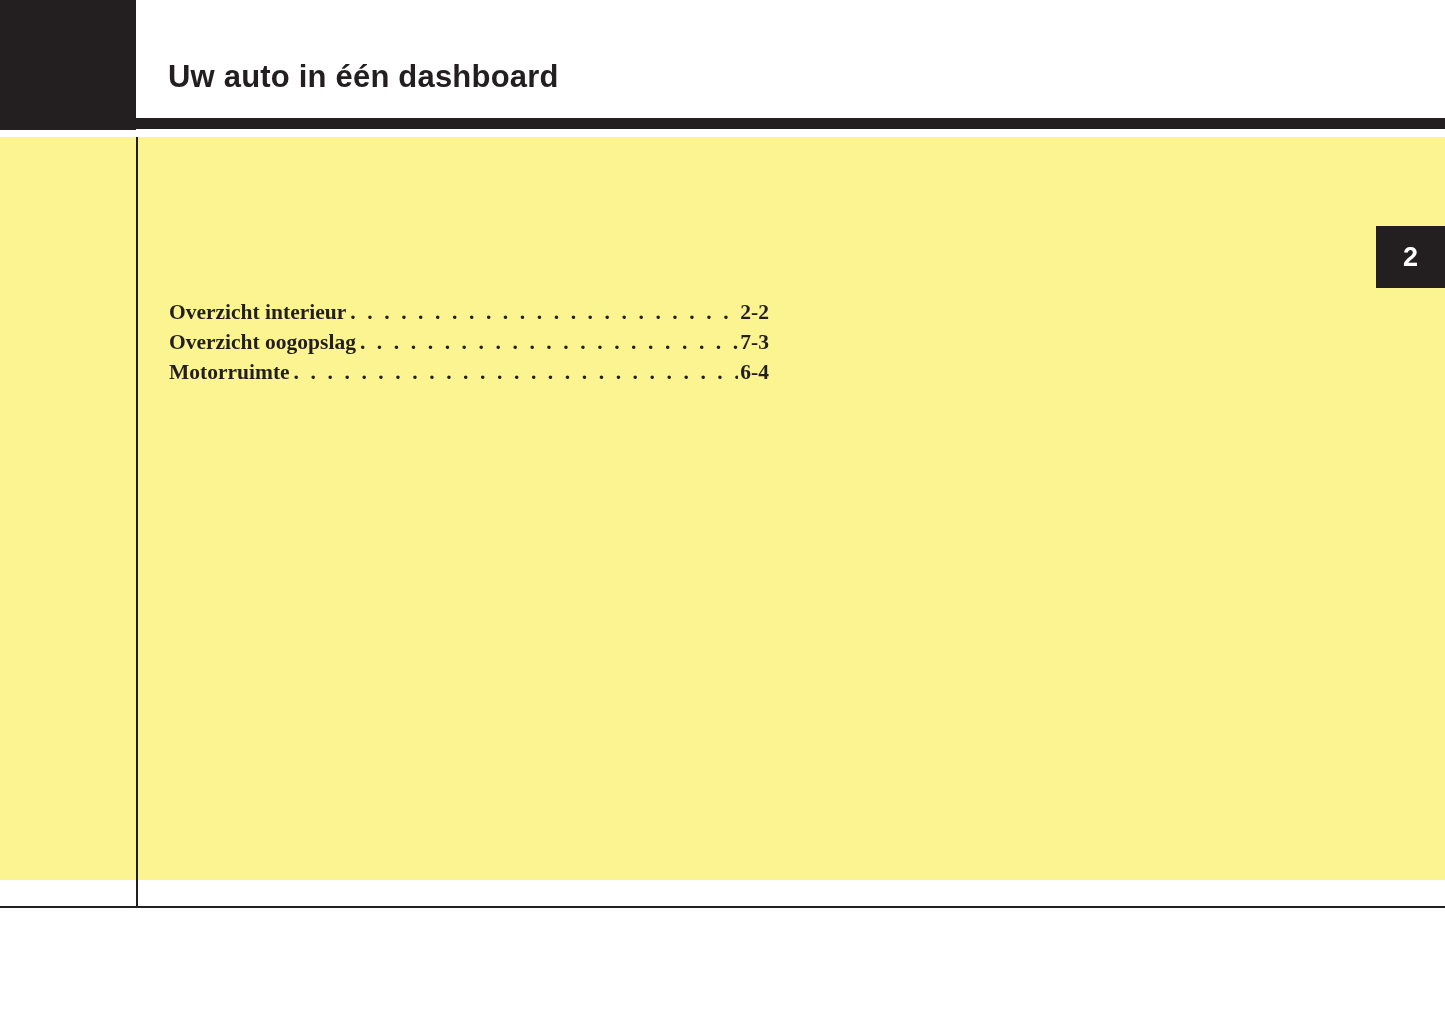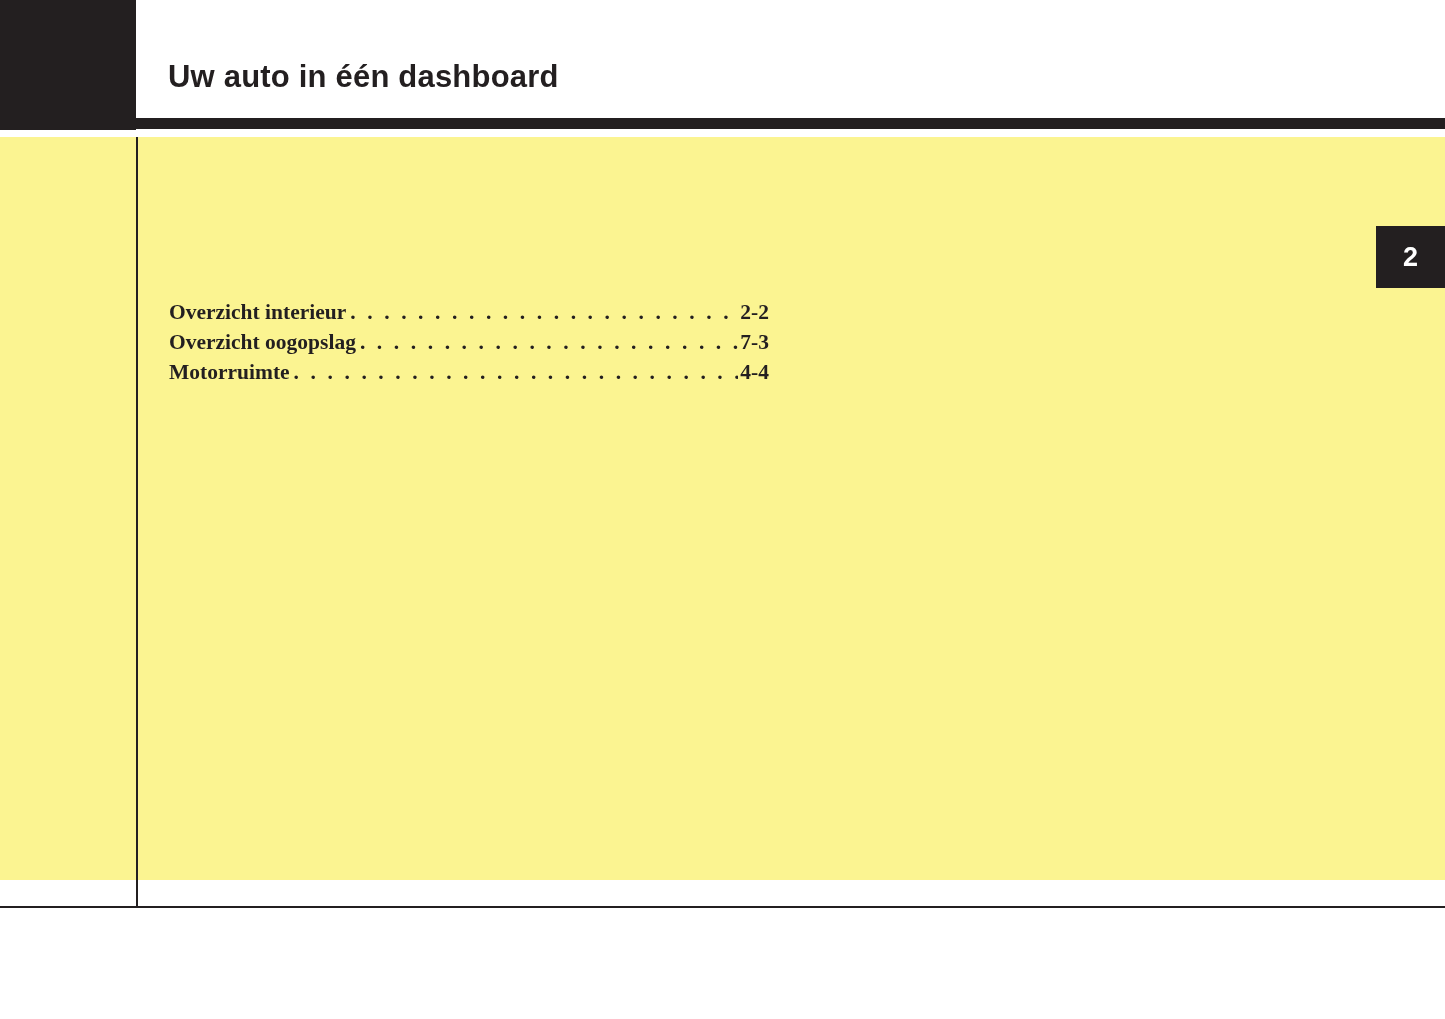--- a/index.html
+++ b/index.html
@@ -159,21 +159,21 @@
 
       <div class="toc-entry">
         <span class="toc-label">Overzicht oogopslag</span>
         <span class="toc-dots">. . . . . . . . . . . . . . . . . . . . . . .</span>
         <span class="toc-page">7-3</span>
       </div>
 
       <div class="toc-entry">
         <span class="toc-label">Motorruimte</span>
         <span class="toc-dots">. . . . . . . . . . . . . . . . . . . . . . . . . . . . .</span>
-        <span class="toc-page">4-4</span>
+        <span class="toc-page">6-4</span>
       </div>
 
     </div>
   </div>
 
   <div class="vertical-rule"></div>
   <div class="bottom-rule"></div>
 
   <div class="chapter-tab">2</div>
 

